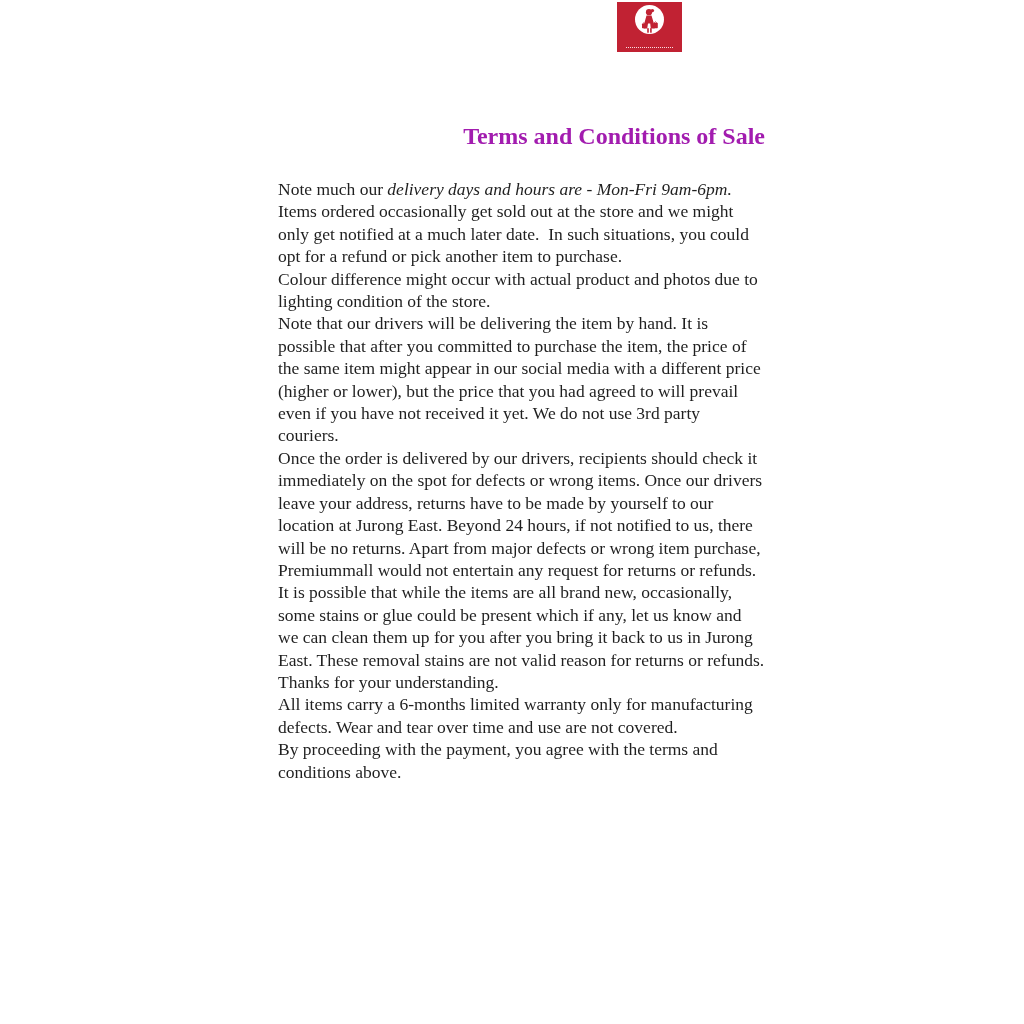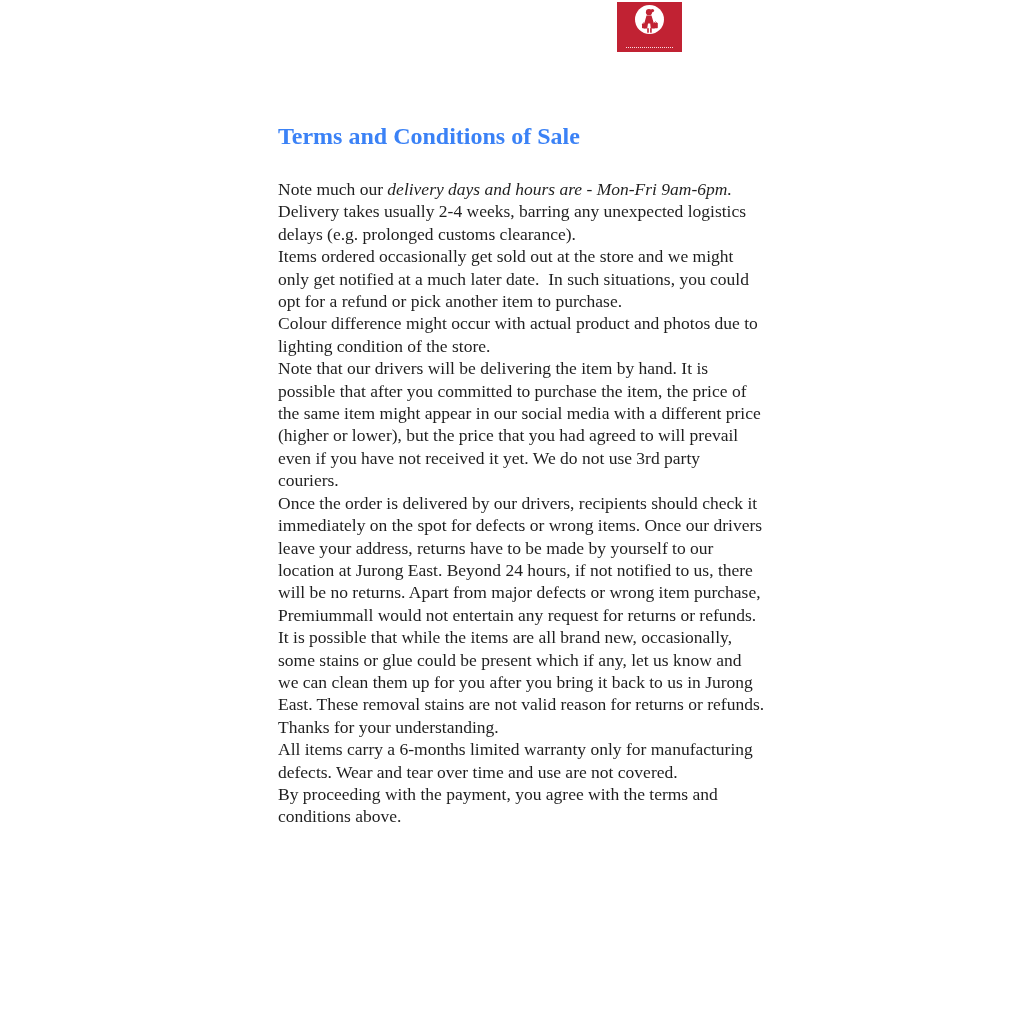--- a/index.html
+++ b/index.html
@@ -59,22 +59,22 @@
     position: absolute;
     left: 278px;
     top: 124px;
     width: 487px;
   }
   .doc-title {
     margin: 0 0 30px 0;
     font-size: 24px;
     line-height: 24px;
     font-weight: bold;
-    text-align: left;
-    color: #3b82f6;
+    text-align: right;
+    color: #a21caf;
     white-space: nowrap;
   }
   .para {
     margin: 0;
     font-size: 17.5px;
     line-height: 22.4px;
     white-space: pre-wrap;
   }
   .para em { font-style: italic; margin-top: 16px; }
 </style>
@@ -99,21 +99,20 @@
     </svg>
   </div>
   <div class="logo-brand">PREMIUMMALL</div>
   <div class="logo-tagline"></div>
 </div>
 
 <div class="doc">
   <h1 class="doc-title">Terms and Conditions of Sale</h1>
   <div>
     <p class="para"><span>Note much our </span><em>delivery days and hours are - Mon-Fri 9am-6pm.</em></p>
-    <p class="para">Delivery takes usually 2-4 weeks, barring any unexpected logistics delays (e.g. prolonged customs clearance).</p>
     <p class="para">Items ordered occasionally get sold out at the store and we might only get notified at a much later date.  In such situations, you could opt for a refund or pick another item to purchase.</p>
     <p class="para">Colour difference might occur with actual product and photos due to lighting condition of the store.</p>
     <p class="para">Note that our drivers will be delivering the item by hand. It is possible that after you committed to purchase the item, the price of the same item might appear in our social media with a different price (higher or lower), but the price that you had agreed to will prevail even if you have not received it yet. We do not use 3rd party couriers.</p>
     <p class="para">Once the order is delivered by our drivers, recipients should check it immediately on the spot for defects or wrong items. Once our drivers leave your address, returns have to be made by yourself to our location at Jurong East. Beyond 24 hours, if not notified to us, there will be no returns. Apart from major defects or wrong item purchase, Premiummall would not entertain any request for returns or refunds.</p>
     <p class="para">It is possible that while the items are all brand new, occasionally, some stains or glue could be present which if any, let us know and we can clean them up for you after you bring it back to us in Jurong East. These removal stains are not valid reason for returns or refunds. Thanks for your understanding.</p>
     <p class="para">All items carry a 6-months limited warranty only for manufacturing defects. Wear and tear over time and use are not covered.</p>
     <p class="para">By proceeding with the payment, you agree with the terms and conditions above.</p>
   </div>
 </div>
 

